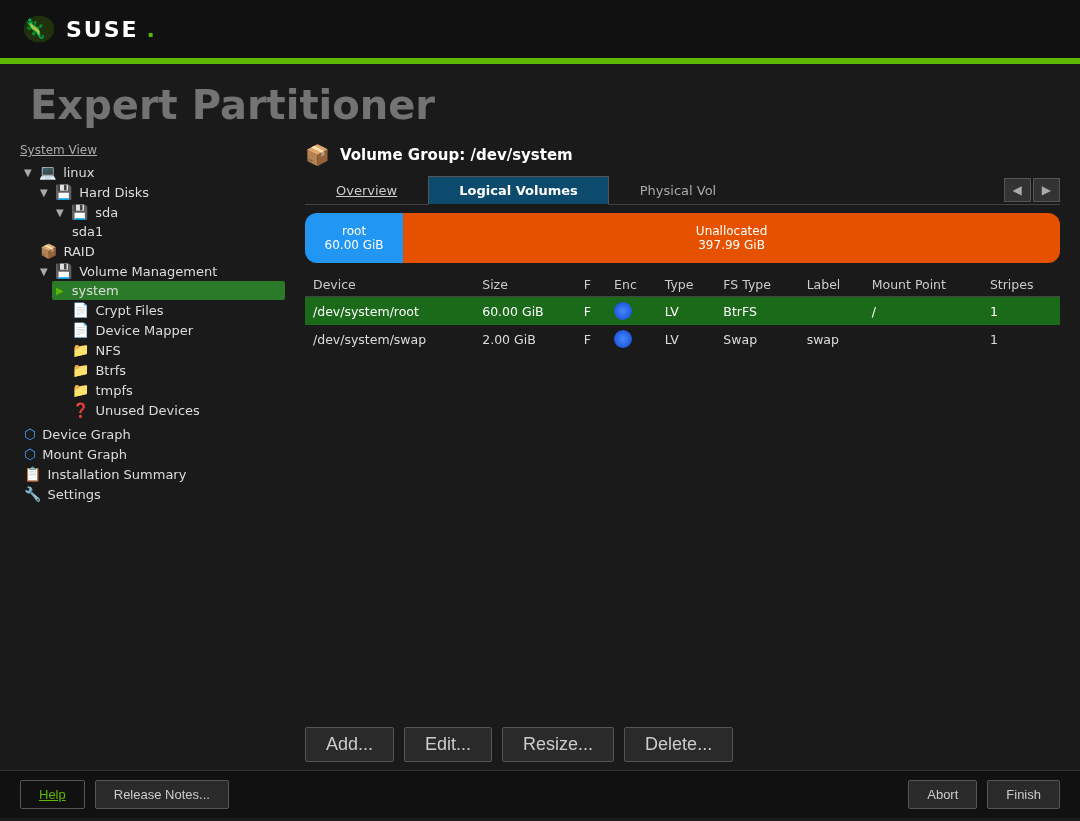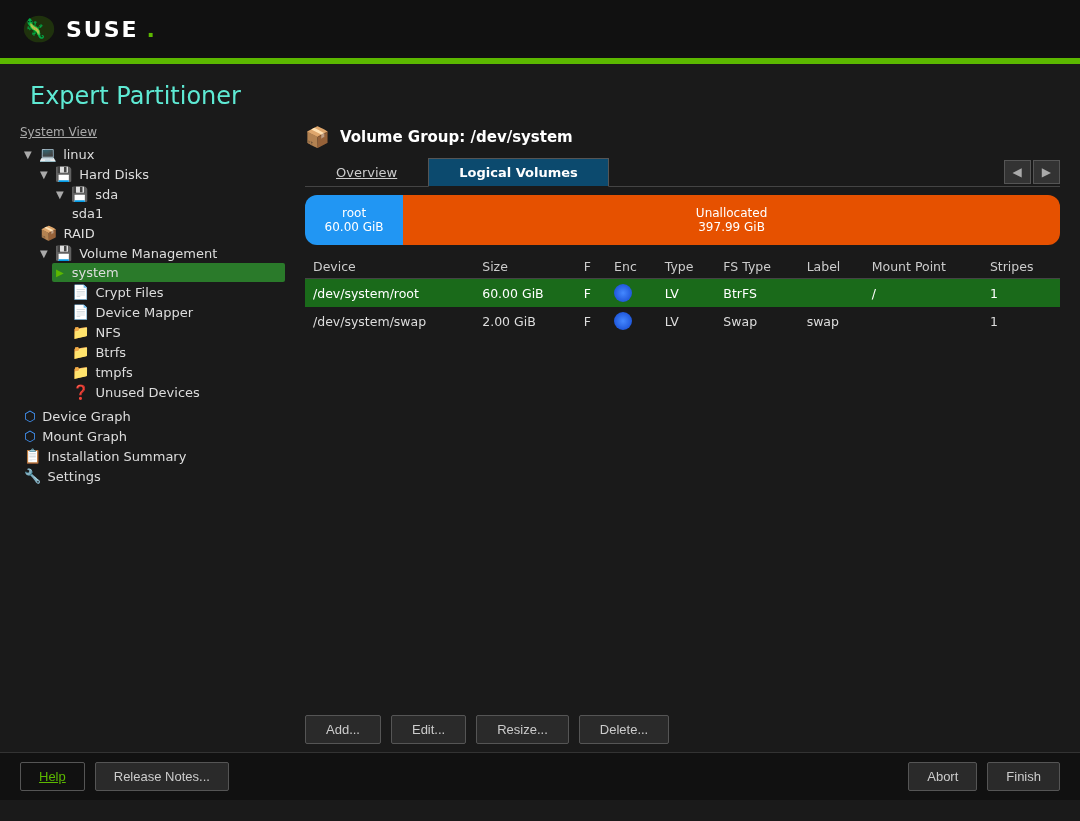--- a/index.html
+++ b/index.html
@@ -48,23 +48,23 @@
       height: 4px;
       background: #5cb800;
     }
 
     
     #title-area {
       background: #1a1a1a;
       padding: 18px 30px 10px 30px;
     }
     #page-title {
-      color: #5eead4;
-      font-size: 24px;
-      font-weight: normal;
+      color: #737373;
+      font-size: 40px;
+      font-weight: bold;
     }
 
     
     #main-content {
       display: flex;
       height: calc(821px - 60px - 4px - 65px - 60px);
       padding: 0 20px;
     }
 
     
@@ -260,21 +260,21 @@
       margin-top: auto;
       padding-bottom: 8px;
       padding-top: 8px;
     }
     .action-btn {
       background: #2a2a2a;
       border: 1px solid #555;
       color: #ccc;
       padding: 6px 20px;
       cursor: pointer;
-      font-size: 13px;
+      font-size: 18px;
       border-radius: 2px;
     }
 
     
     #bottom-bar {
       height: 48px;
       background: #111;
       border-top: 1px solid #333;
       display: flex;
       align-items: center;
@@ -424,20 +424,21 @@
   <div id="right-panel">
 
     <div id="vg-header">
       <span id="vg-icon">📦</span>
       <span id="vg-title">Volume Group: /dev/system</span>
     </div>
 
     <div id="tabs">
       <div class="tab tab-overview">Overview</div>
       <div class="tab tab-logical active">Logical Volumes</div>
+      <div class="tab tab-physical">Physical Vol</div>
       <div class="tab-nav">
         <button class="tab-nav-btn">◀</button>
         <button class="tab-nav-btn">▶</button>
       </div>
     </div>
 
     <div id="usage-bar">
       <div id="usage-root">
         <span>root</span>
         <span>60.00 GiB</span>

